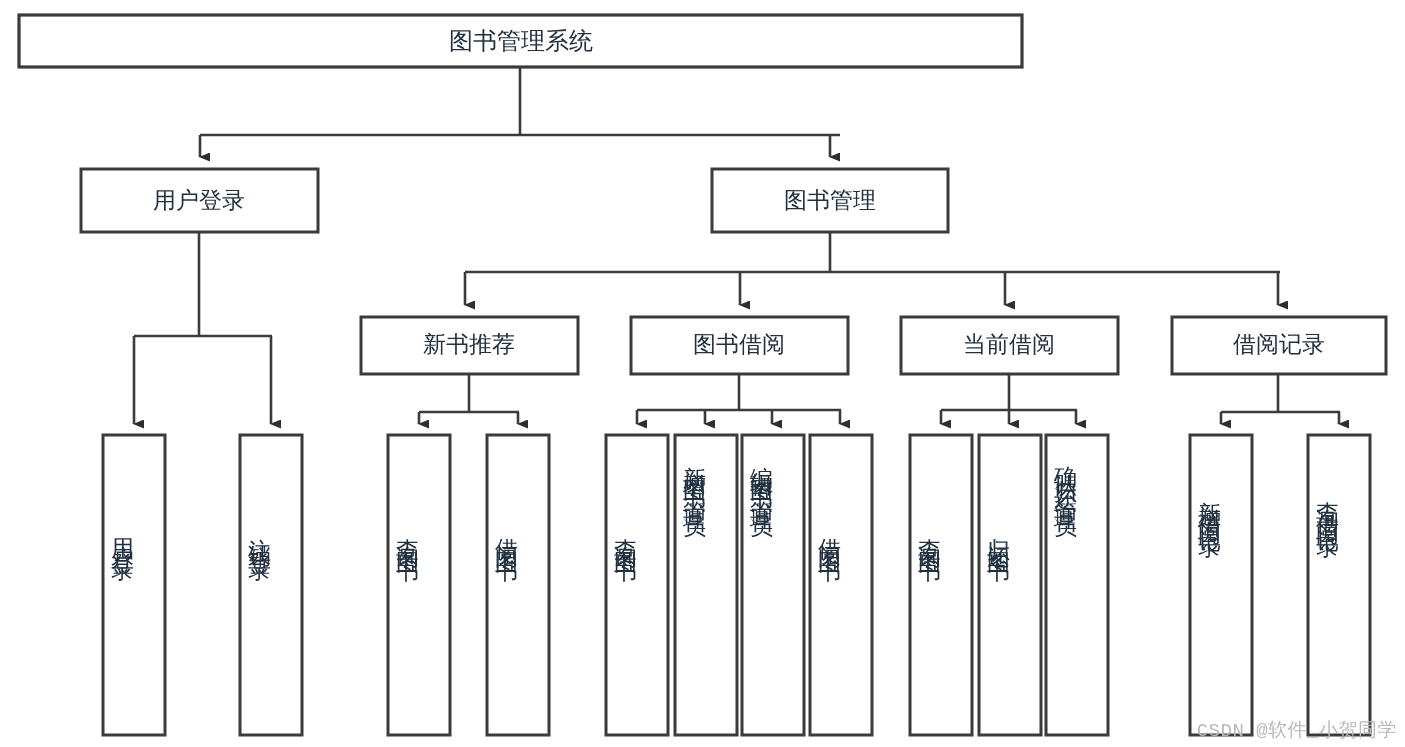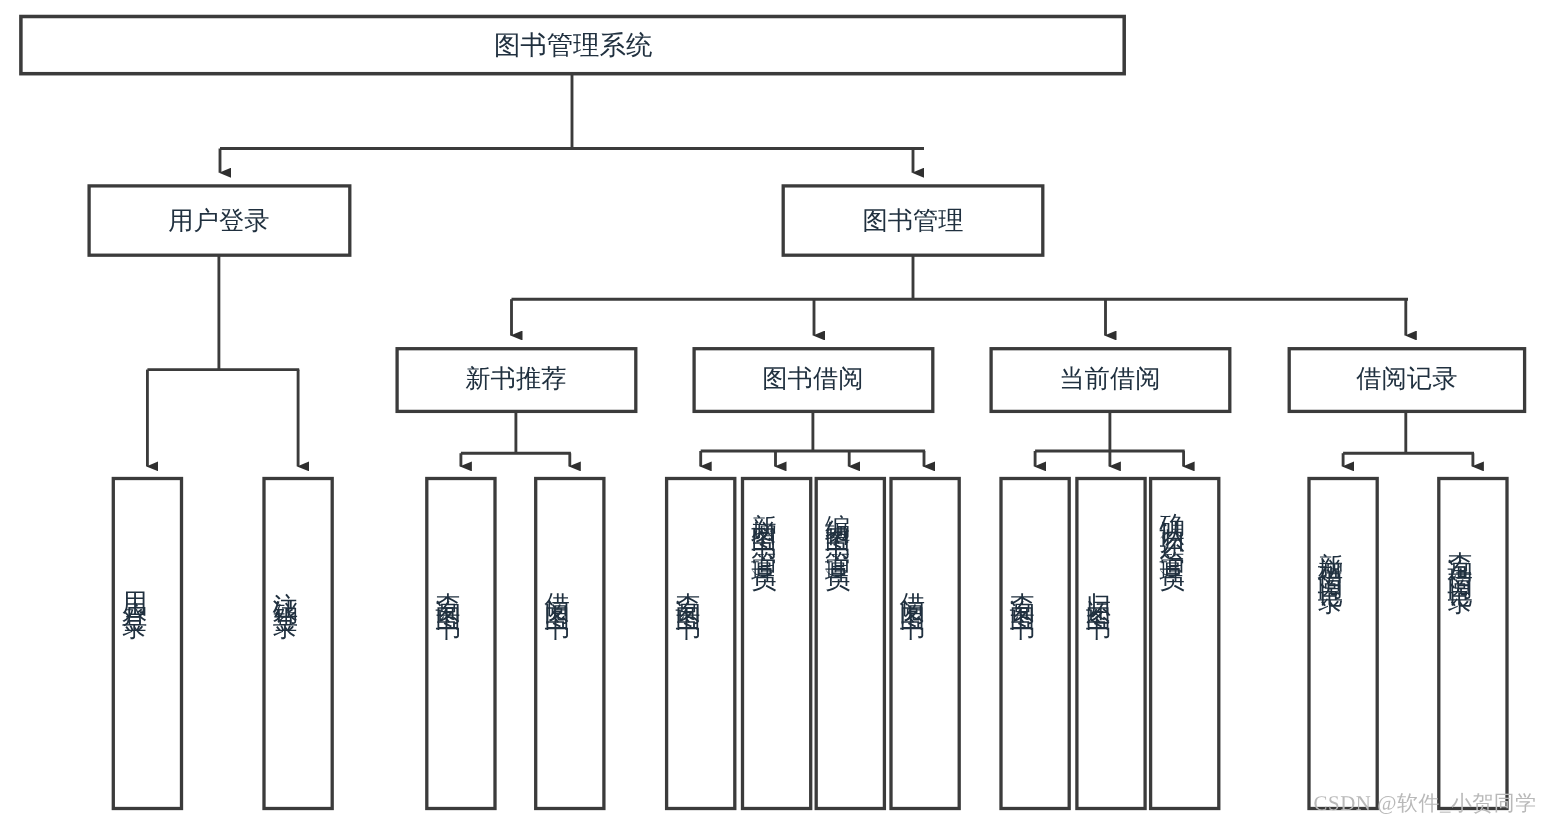--- a/index.html
+++ b/index.html
@@ -71,21 +71,21 @@
   .vlabel-mid {
     
   }
   .vlabel-top {
     
   }
   #watermark {
     position: absolute;
     right: 8px;
     bottom: 4px;
-    font-family: Liberation Serif, serif;
+    font-family: Liberation Mono, monospace;
     font-size: 19px;
     color: #b9b9b9;
     letter-spacing: 0.5px;
     white-space: nowrap;
   }
 </style>
 </head>
 <body>
 
 <div id="diagram-root">

